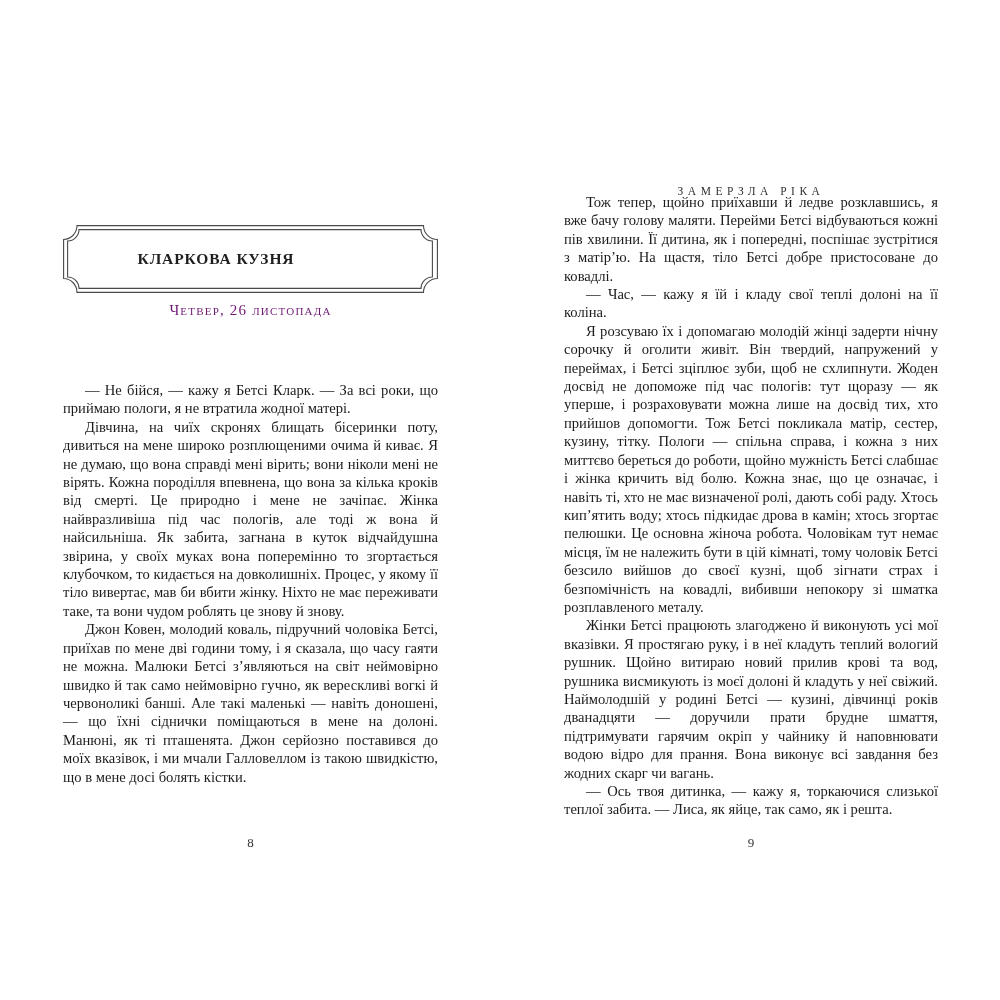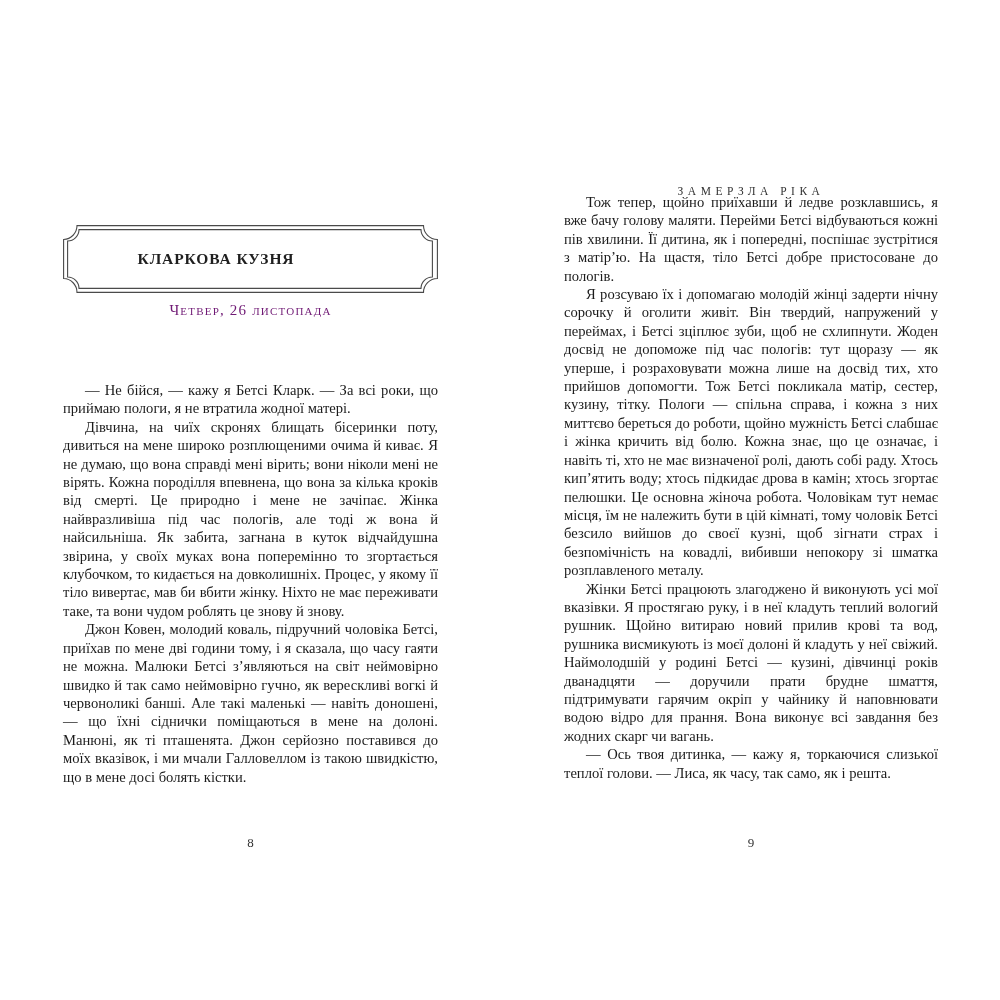--- a/index.html
+++ b/index.html
@@ -91,22 +91,23 @@
       </div>
 
     <div class="page-number">8</div>
   </div>
 
   <div class="page page-right">
 
     <div class="running-head">ЗАМЕРЗЛА РІКА</div>
 
     <div class="body-text body-right">
-        <p class="para">Тож тепер, щойно приїхавши й ледве розклавшись, я вже бачу голову маляти. Перейми Бетсі відбуваються кожні пів хвилини. Її дитина, як і попередні, поспішає зустрітися з матір’ю. На щастя, тіло Бетсі добре пристосоване до пологів.</p>
+        <p class="para">Тож тепер, щойно приїхавши й ледве розклавшись, я вже бачу голову маляти. Перейми Бетсі відбуваються кожні пів хвилини. Її дитина, як і попередні, поспішає зустрітися з матір’ю. На щастя, тіло Бетсі добре пристосоване до ковадлі.</p>
+        <p class="para">— Час, — кажу я їй і кладу свої теплі долоні на її коліна.</p>
         <p class="para">Я розсуваю їх і допомагаю молодій жінці задерти нічну сорочку й оголити живіт. Він твердий, напружений у переймах, і Бетсі зціплює зуби, щоб не схлипнути. Жоден досвід не допоможе під час пологів: тут щоразу — як уперше, і розраховувати можна лише на досвід тих, хто прийшов допомогти. Тож Бетсі покликала матір, сестер, кузину, тітку. Пологи — спільна справа, і кожна з них миттєво береться до роботи, щойно мужність Бетсі слабшає і жінка кричить від болю. Кожна знає, що це означає, і навіть ті, хто не має визначеної ролі, дають собі раду. Хтось кип’ятить воду; хтось підкидає дрова в камін; хтось згортає пелюшки. Це основна жіноча робота. Чоловікам тут немає місця, їм не належить бути в цій кімнаті, тому чоловік Бетсі безсило вийшов до своєї кузні, щоб зігнати страх і безпомічність на ковадлі, вибивши непокору зі шматка розплавленого металу.</p>
         <p class="para">Жінки Бетсі працюють злагоджено й виконують усі мої вказівки. Я простягаю руку, і в неї кладуть теплий вологий рушник. Щойно витираю новий прилив крові та вод, рушника висмикують із моєї долоні й кладуть у неї свіжий. Наймолодшій у родині Бетсі — кузині, дівчинці років дванадцяти — доручили прати брудне шмаття, підтримувати гарячим окріп у чайнику й наповнювати водою відро для прання. Вона виконує всі завдання без жодних скарг чи вагань.</p>
-        <p class="para">— Ось твоя дитинка, — кажу я, торкаючися слизької теплої голови. — Лиса, як часу, так само, як і решта.</p>
+        <p class="para">— Ось твоя дитинка, — кажу я, торкаючися слизької теплої забита. — Лиса, як яйце, так само, як і решта.</p>
       </div>
 
     <div class="page-number">9</div>
   </div>
 
 </div>
 
 </body></html>

